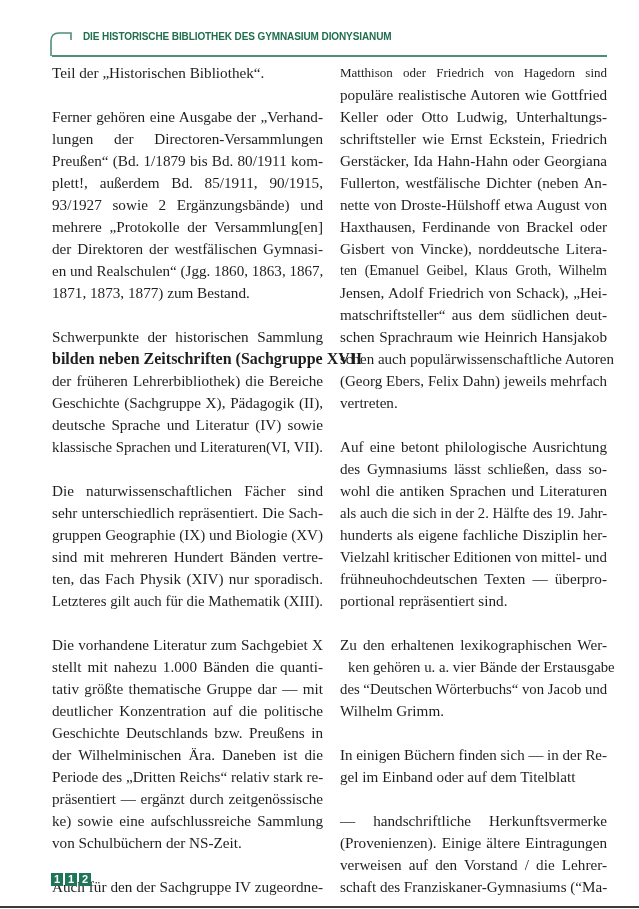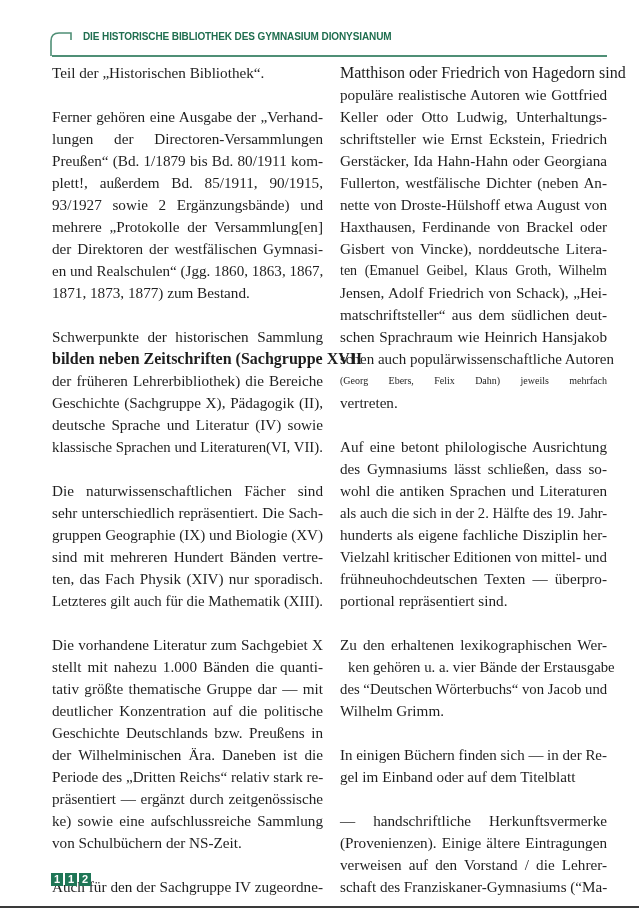--- a/index.html
+++ b/index.html
@@ -151,35 +151,35 @@
       <span class="line">präsentiert — ergänzt durch zeitgenössische</span>
       <span class="line">ke) sowie eine aufschlussreiche Sammlung</span>
       <span class="line last">von Schulbüchern der NS-Zeit.</span>
     </div>
     <div class="para">
       <span class="line">Auch für den der Sachgruppe IV zugeordne-</span>
     </div>
   </div>
 <div class="column col-right" id="col-right">
     <div class="para">
-      <span class="line" style="font-size: 16px;">Matthison oder Friedrich von Hagedorn sind</span>
+      <span class="line" style="font-size: 13px;">Matthison oder Friedrich von Hagedorn sind</span>
       <span class="line">populäre realistische Autoren wie Gottfried</span>
       <span class="line">Keller oder Otto Ludwig, Unterhaltungs-</span>
       <span class="line">schriftsteller wie Ernst Eckstein, Friedrich</span>
       <span class="line">Gerstäcker, Ida Hahn-Hahn oder Georgiana</span>
       <span class="line">Fullerton, westfälische Dichter (neben An-</span>
       <span class="line">nette von Droste-Hülshoff etwa August von</span>
       <span class="line">Haxthausen, Ferdinande von Brackel oder</span>
       <span class="line">Gisbert von Vincke), norddeutsche Litera-</span>
       <span class="line" style="font-size: 14px;">ten (Emanuel Geibel, Klaus Groth, Wilhelm</span>
       <span class="line">Jensen, Adolf Friedrich von Schack), „Hei-</span>
       <span class="line">matschriftsteller“ aus dem südlichen deut-</span>
       <span class="line">schen Sprachraum wie Heinrich Hansjakob</span>
       <span class="line" style="font-size: 15.0311px;">schen auch populärwissenschaftliche Autoren</span>
-      <span class="line" style="font-size: 10px;">(Georg Ebers, Felix Dahn) jeweils mehrfach</span>
+      <span class="line" style="font-size: 15px;">(Georg Ebers, Felix Dahn) jeweils mehrfach</span>
       <span class="line last">vertreten.</span>
     </div>
     <div class="para">
       <span class="line">Auf eine betont philologische Ausrichtung</span>
       <span class="line">des Gymnasiums lässt schließen, dass so-</span>
       <span class="line">wohl die antiken Sprachen und Literaturen</span>
       <span class="line" style="font-size: 14.7043px;">als auch die sich in der 2. Hälfte des 19. Jahr-</span>
       <span class="line">hunderts als eigene fachliche Disziplin her-</span>
       <span class="line" style="font-size: 14.9206px;">Vielzahl kritischer Editionen von mittel- und</span>
       <span class="line">frühneuhochdeutschen Texten — überpro-</span>

